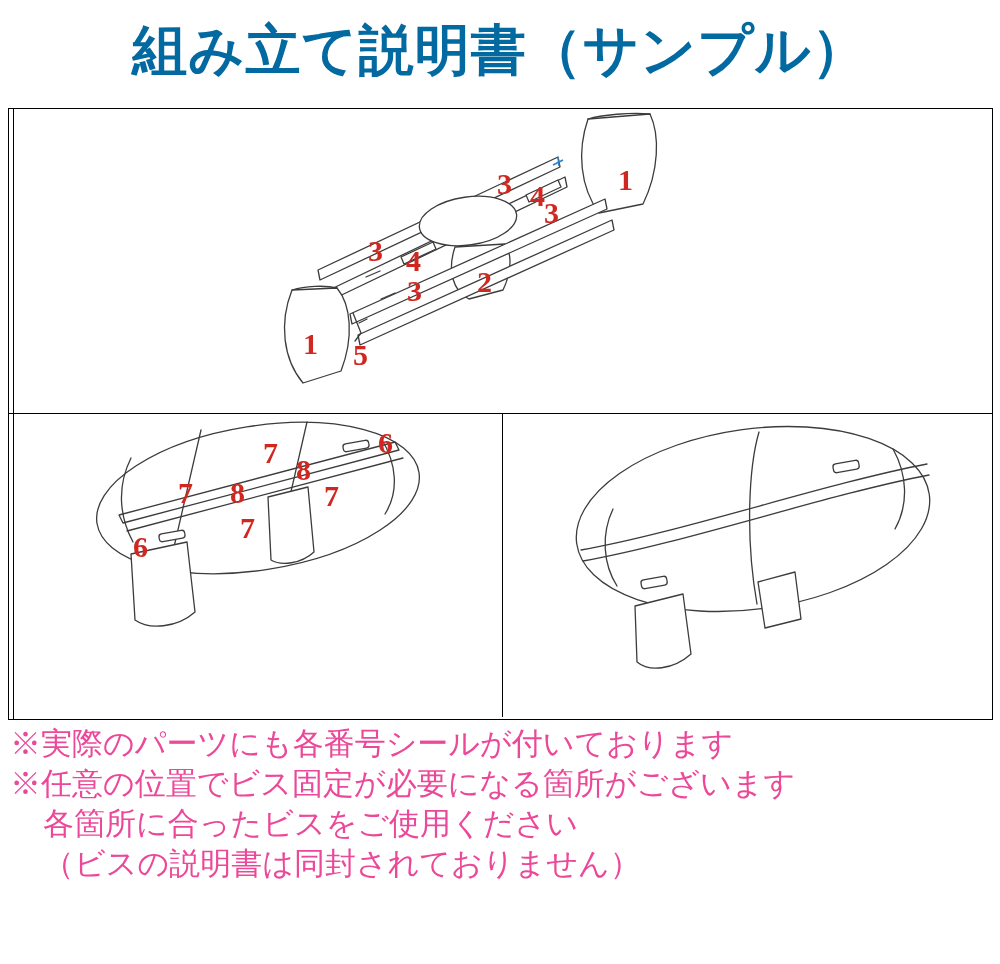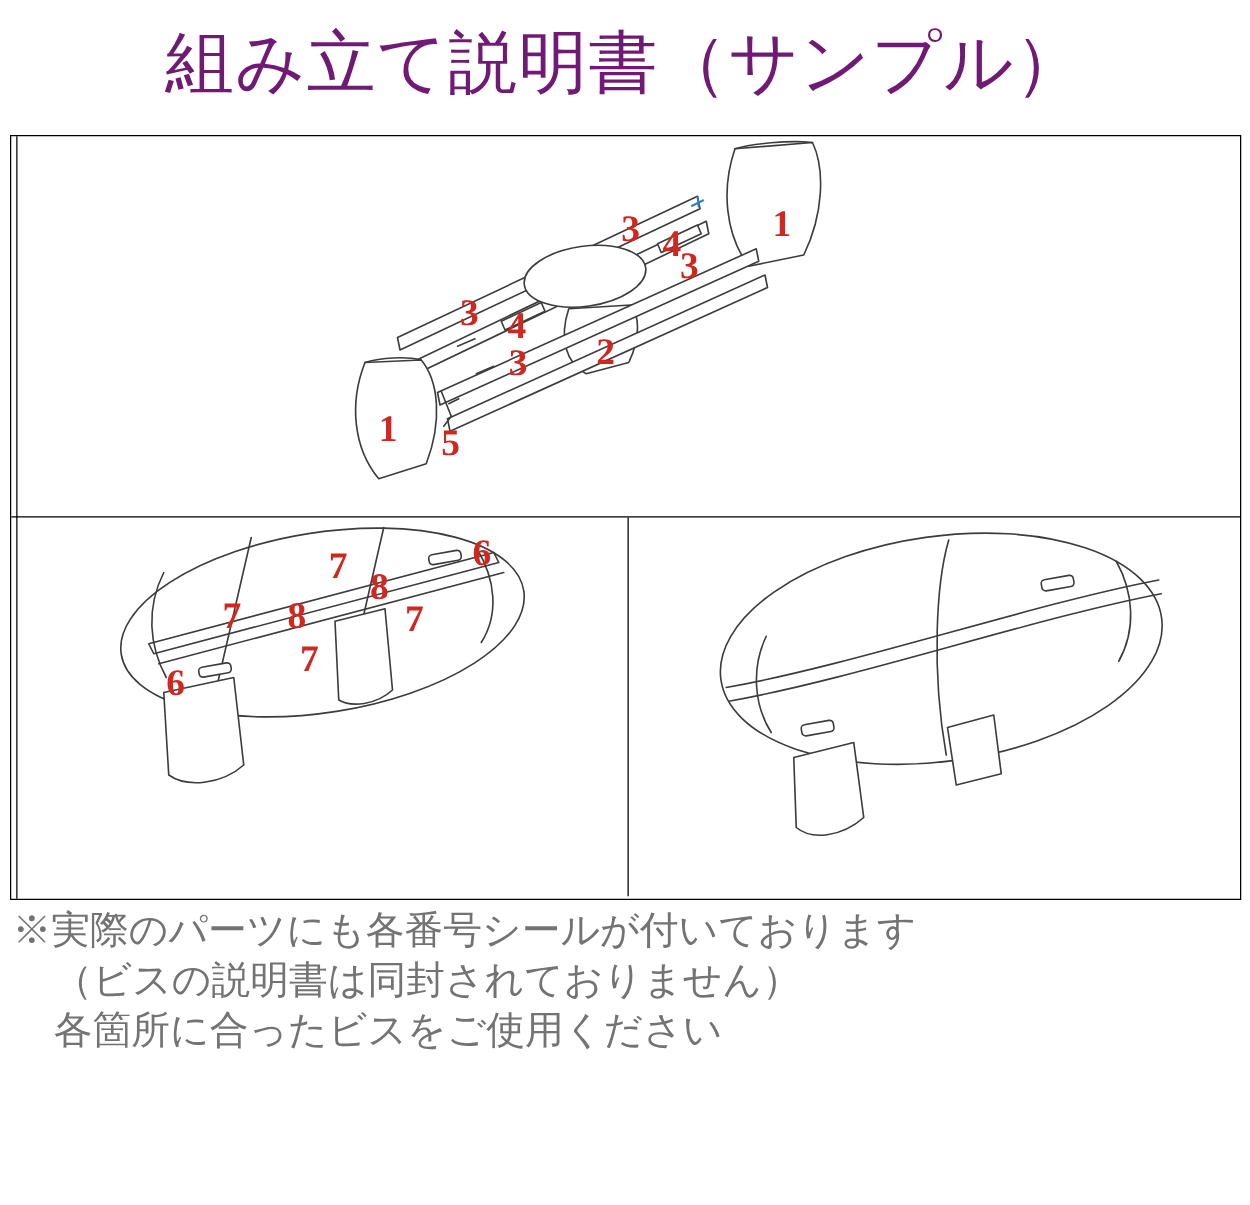--- a/index.html
+++ b/index.html
@@ -5,21 +5,21 @@
   html,body{margin:0;padding:0;}
   body{
     width:1000px;height:964px;position:relative;overflow:hidden;
     background:#ffffff;color:#000;
     font-family:"Liberation Serif","DejaVu Serif",serif;
     --label-color:#d02820;
   }
   .page-title{
     position:absolute;top:14px;left:0;width:100%;
     margin:0;text-align:center;
-    font-size:55px;font-weight:400;letter-spacing:1px;color:#701a75;
+    font-size:55px;font-weight:700;letter-spacing:1px;color:#0369a1;
   }
   .diagram-box{
     position:absolute;left:8px;top:108px;width:983px;height:610px;
     border:1px solid #000;background:#fff;
   }
   .inner-left-line{
     position:absolute;left:4px;top:0;bottom:0;width:1px;background:#000;
   }
   .panel{position:relative;}
   .panel-top{
@@ -34,21 +34,21 @@
   .panel-br{flex:1;height:100%;}
   .panel svg{position:absolute;left:0;top:0;}
   .part-label{
     position:absolute;
     color:var(--label-color);
     font-size:30px;line-height:1;font-weight:600;
     font-family:"Liberation Serif","DejaVu Serif",serif;
   }
   .notes{
     position:absolute;left:10px;top:724px;width:980px;
-    font-size:31px;line-height:40px;color:#737373;
+    font-size:31px;line-height:40px;color:#ec4899;
   }
   .notes p{margin:0;padding:0;}
   .notes p.gap{margin-top:5px;}
   .notes p.indent{padding-left:33px;}
 </style>
 </head>
 <body style="--label-color: #d02820;">
 
 <h1 class="page-title">組み立て説明書（サンプル）</h1>
 
@@ -152,15 +152,16 @@
           <path d="M255,168 L292,158 L298,205 L262,214 Z"></path>
           <path d="M132,192 L180,180 L188,240 C170,256 146,258 134,248 Z"></path>
         </g>
       </svg>
     </div>
   </div>
 </div>
 
 <div class="notes">
   <p>※実際のパーツにも各番号シールが付いております</p>
+  <p>※任意の位置でビス固定が必要になる箇所がございます</p>
+  <p class="indent">各箇所に合ったビスをご使用ください</p>
   <p class="indent">（ビスの説明書は同封されておりません）</p>
-  <p class="indent">各箇所に合ったビスをご使用ください</p>
 </div>
 
 </body></html>

